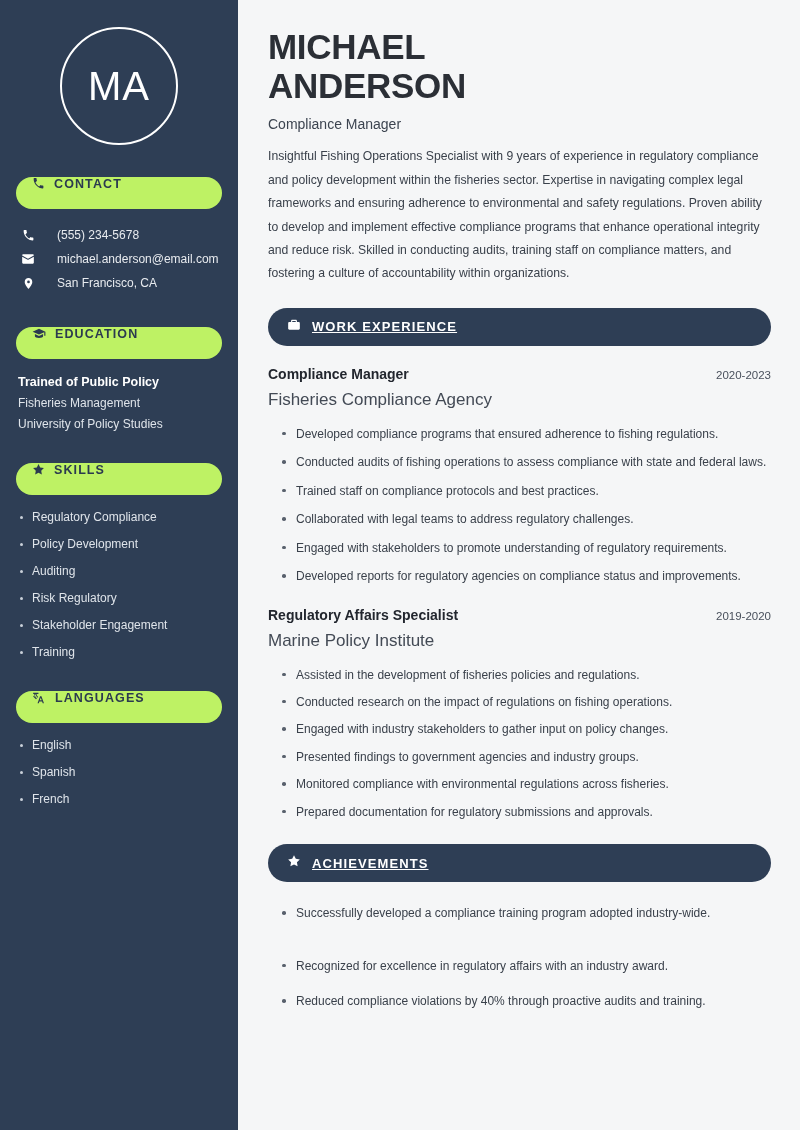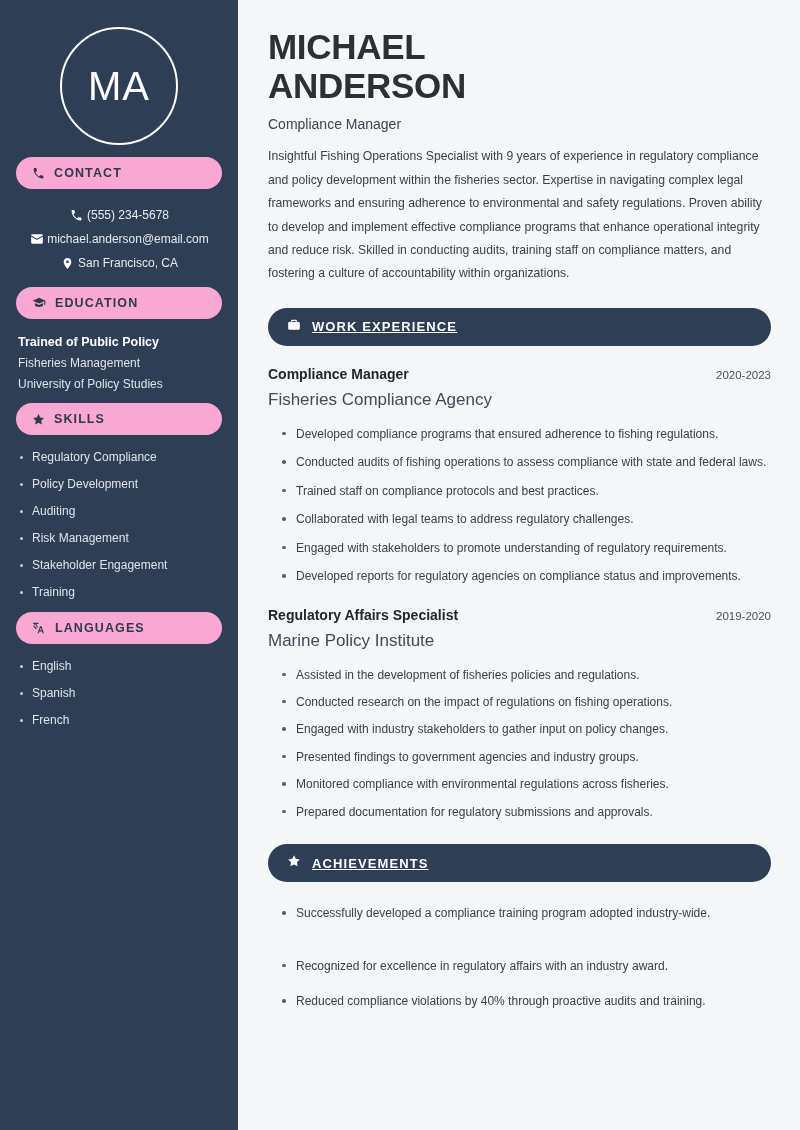--- a/index.html
+++ b/index.html
@@ -26,36 +26,35 @@
   .avatar {
     width:118px; height:118px; border-radius:50%;
     border:2px solid #ffffff;
     display:flex; align-items:center; justify-content:center;
   }
   .avatar-initials {
     font-size:40px; font-weight:400; letter-spacing:1px; color:#ffffff;
   }
 
   .pill {
-    margin-top:12px;
-    background:#f9a8d4; color:#2b3a4f;
+    margin-top:32px;
+    background:#bef264; color:#2b3a4f;
     border-radius:18px; height:32px;
-    display:flex; align-items:center; gap:9px;
+    display:flex; gap:9px;
     padding:0 16px;
   }
   .pill-label {
     font-size:12.5px; font-weight:bold; letter-spacing:1.1px;
   }
   .pill svg { display:block; }
 
   .contact-list { margin-top:14px; }
   .contact-row {
-    display:flex; align-items:center; gap:2px;
+    display:flex; align-items:center; gap:21px;
     padding:5px 4px;
-    justify-content:center;
   }
   .contact-row .ico { width:16px; display:flex; justify-content:center; flex:0 0 16px; }
   .contact-text { font-size:12px; color:#e8ebef; }
 
   .edu-block { margin-top:16px; padding:0 2px; }
   .edu-degree { font-size:12.5px; font-weight:bold; color:#ffffff; margin-bottom:7px; }
   .edu-line { font-size:12px; color:#dfe4ea; margin-bottom:7px; }
 
   .side-list { margin-top:15px; list-style:none; padding:0 2px; }
   .side-list li {
@@ -178,21 +177,21 @@
           <path d="M12 2l3.1 6.3 6.9 1-5 4.9 1.2 6.9L12 17.8 5.8 21.1 7 14.2l-5-4.9 6.9-1L12 2z"></path>
         </svg>
       </span>
       <span class="pill-label">SKILLS</span>
     </div>
 
     <ul class="side-list">
       <li>Regulatory Compliance</li>
       <li>Policy Development</li>
       <li>Auditing</li>
-      <li>Risk Management</li>
+      <li>Risk Regulatory</li>
       <li>Stakeholder Engagement</li>
       <li>Training</li>
     </ul>
 
     <div class="pill">
       <span>
         <svg width="14" height="14" viewBox="0 0 24 24" fill="#2b3a4f">
           <path d="M2 3h9v2H7.6c.6 2 1.6 3.8 2.9 5.2l-1 1.5C8 10.2 6.9 8.2 6.3 6H4.6c.6 2.7 1.9 5.1 3.8 7L6.8 14.3 2 9.6 3.2 8.3l3.3 3.2C5 9.7 4 7.5 3.5 5H2V3zm11.8 6h2.4l4.3 12h-2.2l-1-3h-4.6l-1 3h-2.2l4.3-12zm1.2 2.6L13.4 16h3.2L15 11.6z"></path>
         </svg>
       </span>

